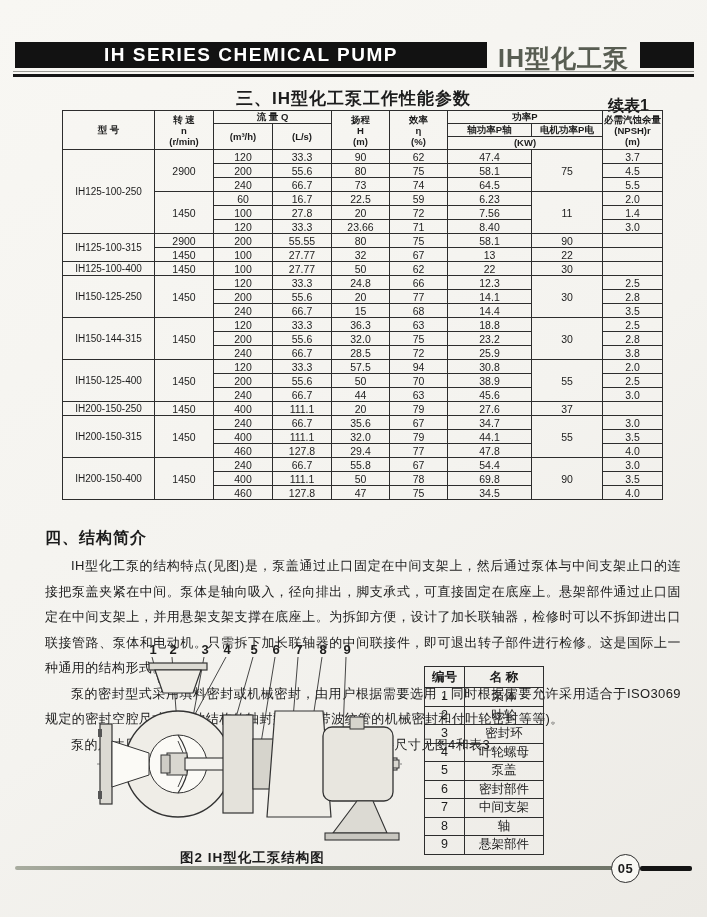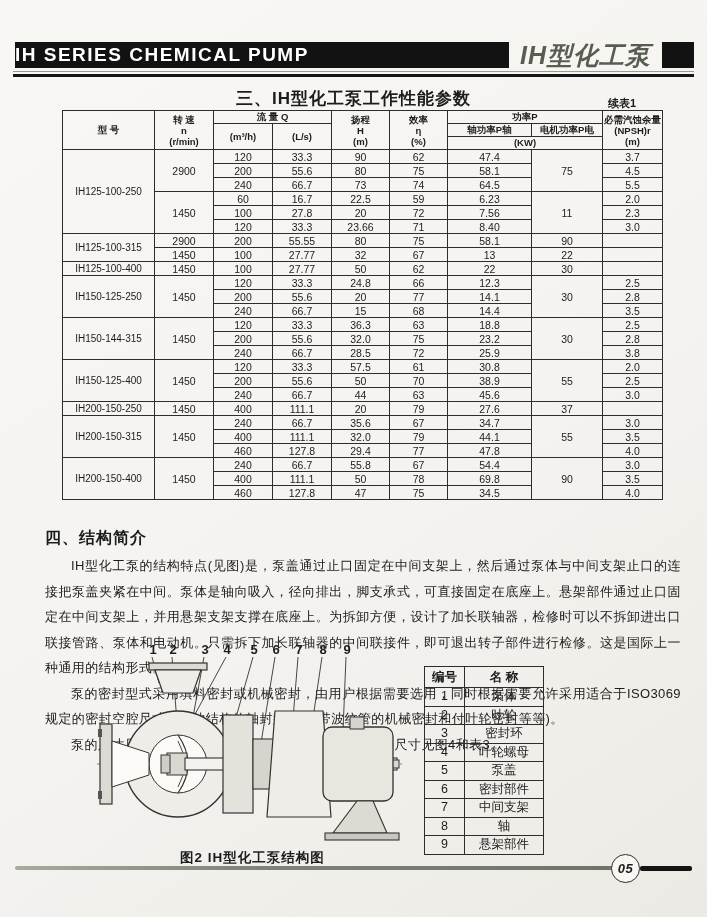--- a/index.html
+++ b/index.html
@@ -11,31 +11,31 @@
     position:relative;
   }
   .page{
     position:absolute;inset:0;
     background:linear-gradient(145deg,#f8f7f3 0%,#f4f3ef 55%,#eceae5 100%);
     overflow:hidden;
   }
 
   
   .banner{position:absolute;top:42px;left:15px;right:13px;height:26px;display:flex;align-items:stretch;}
-  .banner .seg-black-left{flex:0 0 472px;background:#121212;display:flex;align-items:center;justify-content:flex-start;padding-right:22px;}
+  .banner .seg-black-left{flex:0 0 472px;background:#121212;display:flex;align-items:center;justify-content:center;padding-right:0;}
   .banner .seg-black-left span{color:#ffffff;font-weight:bold;font-size:19px;letter-spacing:1.5px;white-space:nowrap;}
-  .banner .seg-white{flex:0 0 153px;background:#f6f5f1;display:flex;align-items:center;justify-content:center;font-style:italic;}
+  .banner .seg-white{flex:0 0 153px;background:#f6f5f1;display:flex;justify-content:center;}
   .banner .seg-white span{color:#585d52;font-weight:bold;font-size:25px;letter-spacing:1px;white-space:nowrap;}
   .banner .seg-black-right{flex:1 1 auto;background:#121212;}
   .banner-rule-thin{position:absolute;top:71px;left:13px;right:13px;height:1px;background:#9a9a94;}
   .banner-rule-thick{position:absolute;top:74px;left:13px;right:13px;height:3px;background:#151515;}
 
   
   .perf-title{position:absolute;top:87px;left:0;width:100%;text-align:center;font-size:17px;font-weight:bold;letter-spacing:1px;margin:0;}
-  .cont-note{position:absolute;top:96px;left:608px;font-size:11px;font-weight:bold;}
+  .cont-note{position:absolute;top:96px;left:608px;font-size:16px;font-weight:bold;}
   table.perf{position:absolute;top:110px;left:62px;border-collapse:collapse;table-layout:fixed;background:transparent;}
   table.perf th,table.perf td{border:1px solid #2d2d2d;text-align:center;vertical-align:middle;overflow:hidden;white-space:nowrap;}
   table.perf th{font-size:9.5px;font-weight:bold;padding:0 1px;line-height:12px;}
   table.perf td{font-size:10.5px;height:13px;line-height:12px;padding:0 2px;}
   table.perf .hline{display:block;line-height:11px;}
   table.perf td.model-cell{font-size:10px;}
 
   
   .structure{position:absolute;top:480px;left:45px;width:636px;margin-top:48px;}
   .structure h3{margin:0 0 4px 0;font-size:16px;font-weight:bold;letter-spacing:1px;}
@@ -47,21 +47,21 @@
   .fig-caption{margin-top:2px;text-align:center;font-size:13.5px;font-weight:bold;letter-spacing:1px;}
   table.parts{position:absolute;top:666px;left:424px;border-collapse:collapse;table-layout:fixed;}
   table.parts th,table.parts td{border:1px solid #2d2d2d;text-align:center;font-size:12.5px;height:17.5px;line-height:17px;padding:0 0;white-space:nowrap;}
   table.parts th{font-weight:bold;height:20px;}
 
   
   .footer-line-left{position:absolute;top:866px;left:15px;width:598px;height:4px;
     background:linear-gradient(90deg,#a8ac9f 0%,#7e8377 40%,#6f7468 100%);border-radius:2px;}
   .footer-line-right{position:absolute;top:866px;left:640px;width:52px;height:5px;background:#141414;border-radius:2px;}
   .page-badge{position:absolute;top:854px;left:611px;width:27px;height:27px;border:1.5px solid #2e2e2e;border-radius:50%;
-    background:#f8f7f3;display:flex;align-items:center;justify-content:center;font-size:13px;font-weight:bold;letter-spacing:0.5px;font-style:italic;}
+    background:#f8f7f3;display:flex;align-items:center;justify-content:center;font-size:13px;font-weight:bold;letter-spacing:0.5px;}
 </style>
 </head>
 <body>
 
 <div class="page">
 
   <div class="banner">
     <div class="seg-black-left">
       <span>IH SERIES CHEMICAL PUMP</span>
     </div>
@@ -161,21 +161,21 @@
           <td class="shaft-power-cell">6.23</td>
           <td class="motor-power-cell" rowspan="3">11</td>
           <td class="npsh-cell">2.0</td>
         </tr>
         <tr>
           <td class="flow-m3h-cell">100</td>
           <td class="flow-ls-cell">27.8</td>
           <td class="head-cell">20</td>
           <td class="efficiency-cell">72</td>
           <td class="shaft-power-cell">7.56</td>
-          <td class="npsh-cell">2.3</td>
+          <td class="npsh-cell">1.4</td>
         </tr>
         <tr>
           <td class="flow-m3h-cell">120</td>
           <td class="flow-ls-cell">33.3</td>
           <td class="head-cell">23.66</td>
           <td class="efficiency-cell">71</td>
           <td class="shaft-power-cell">8.40</td>
           <td class="npsh-cell">3.0</td>
         </tr>
         <tr>
@@ -263,21 +263,21 @@
           <td class="efficiency-cell">72</td>
           <td class="shaft-power-cell">25.9</td>
           <td class="npsh-cell">3.8</td>
         </tr>
         <tr>
           <td class="model-cell" rowspan="3">IH150-125-400</td>
           <td class="speed-cell" rowspan="3">1450</td>
           <td class="flow-m3h-cell">120</td>
           <td class="flow-ls-cell">33.3</td>
           <td class="head-cell">57.5</td>
-          <td class="efficiency-cell">61</td>
+          <td class="efficiency-cell">94</td>
           <td class="shaft-power-cell">30.8</td>
           <td class="motor-power-cell" rowspan="3">55</td>
           <td class="npsh-cell">2.0</td>
         </tr>
         <tr>
           <td class="flow-m3h-cell">200</td>
           <td class="flow-ls-cell">55.6</td>
           <td class="head-cell">50</td>
           <td class="efficiency-cell">70</td>
           <td class="shaft-power-cell">38.9</td>

